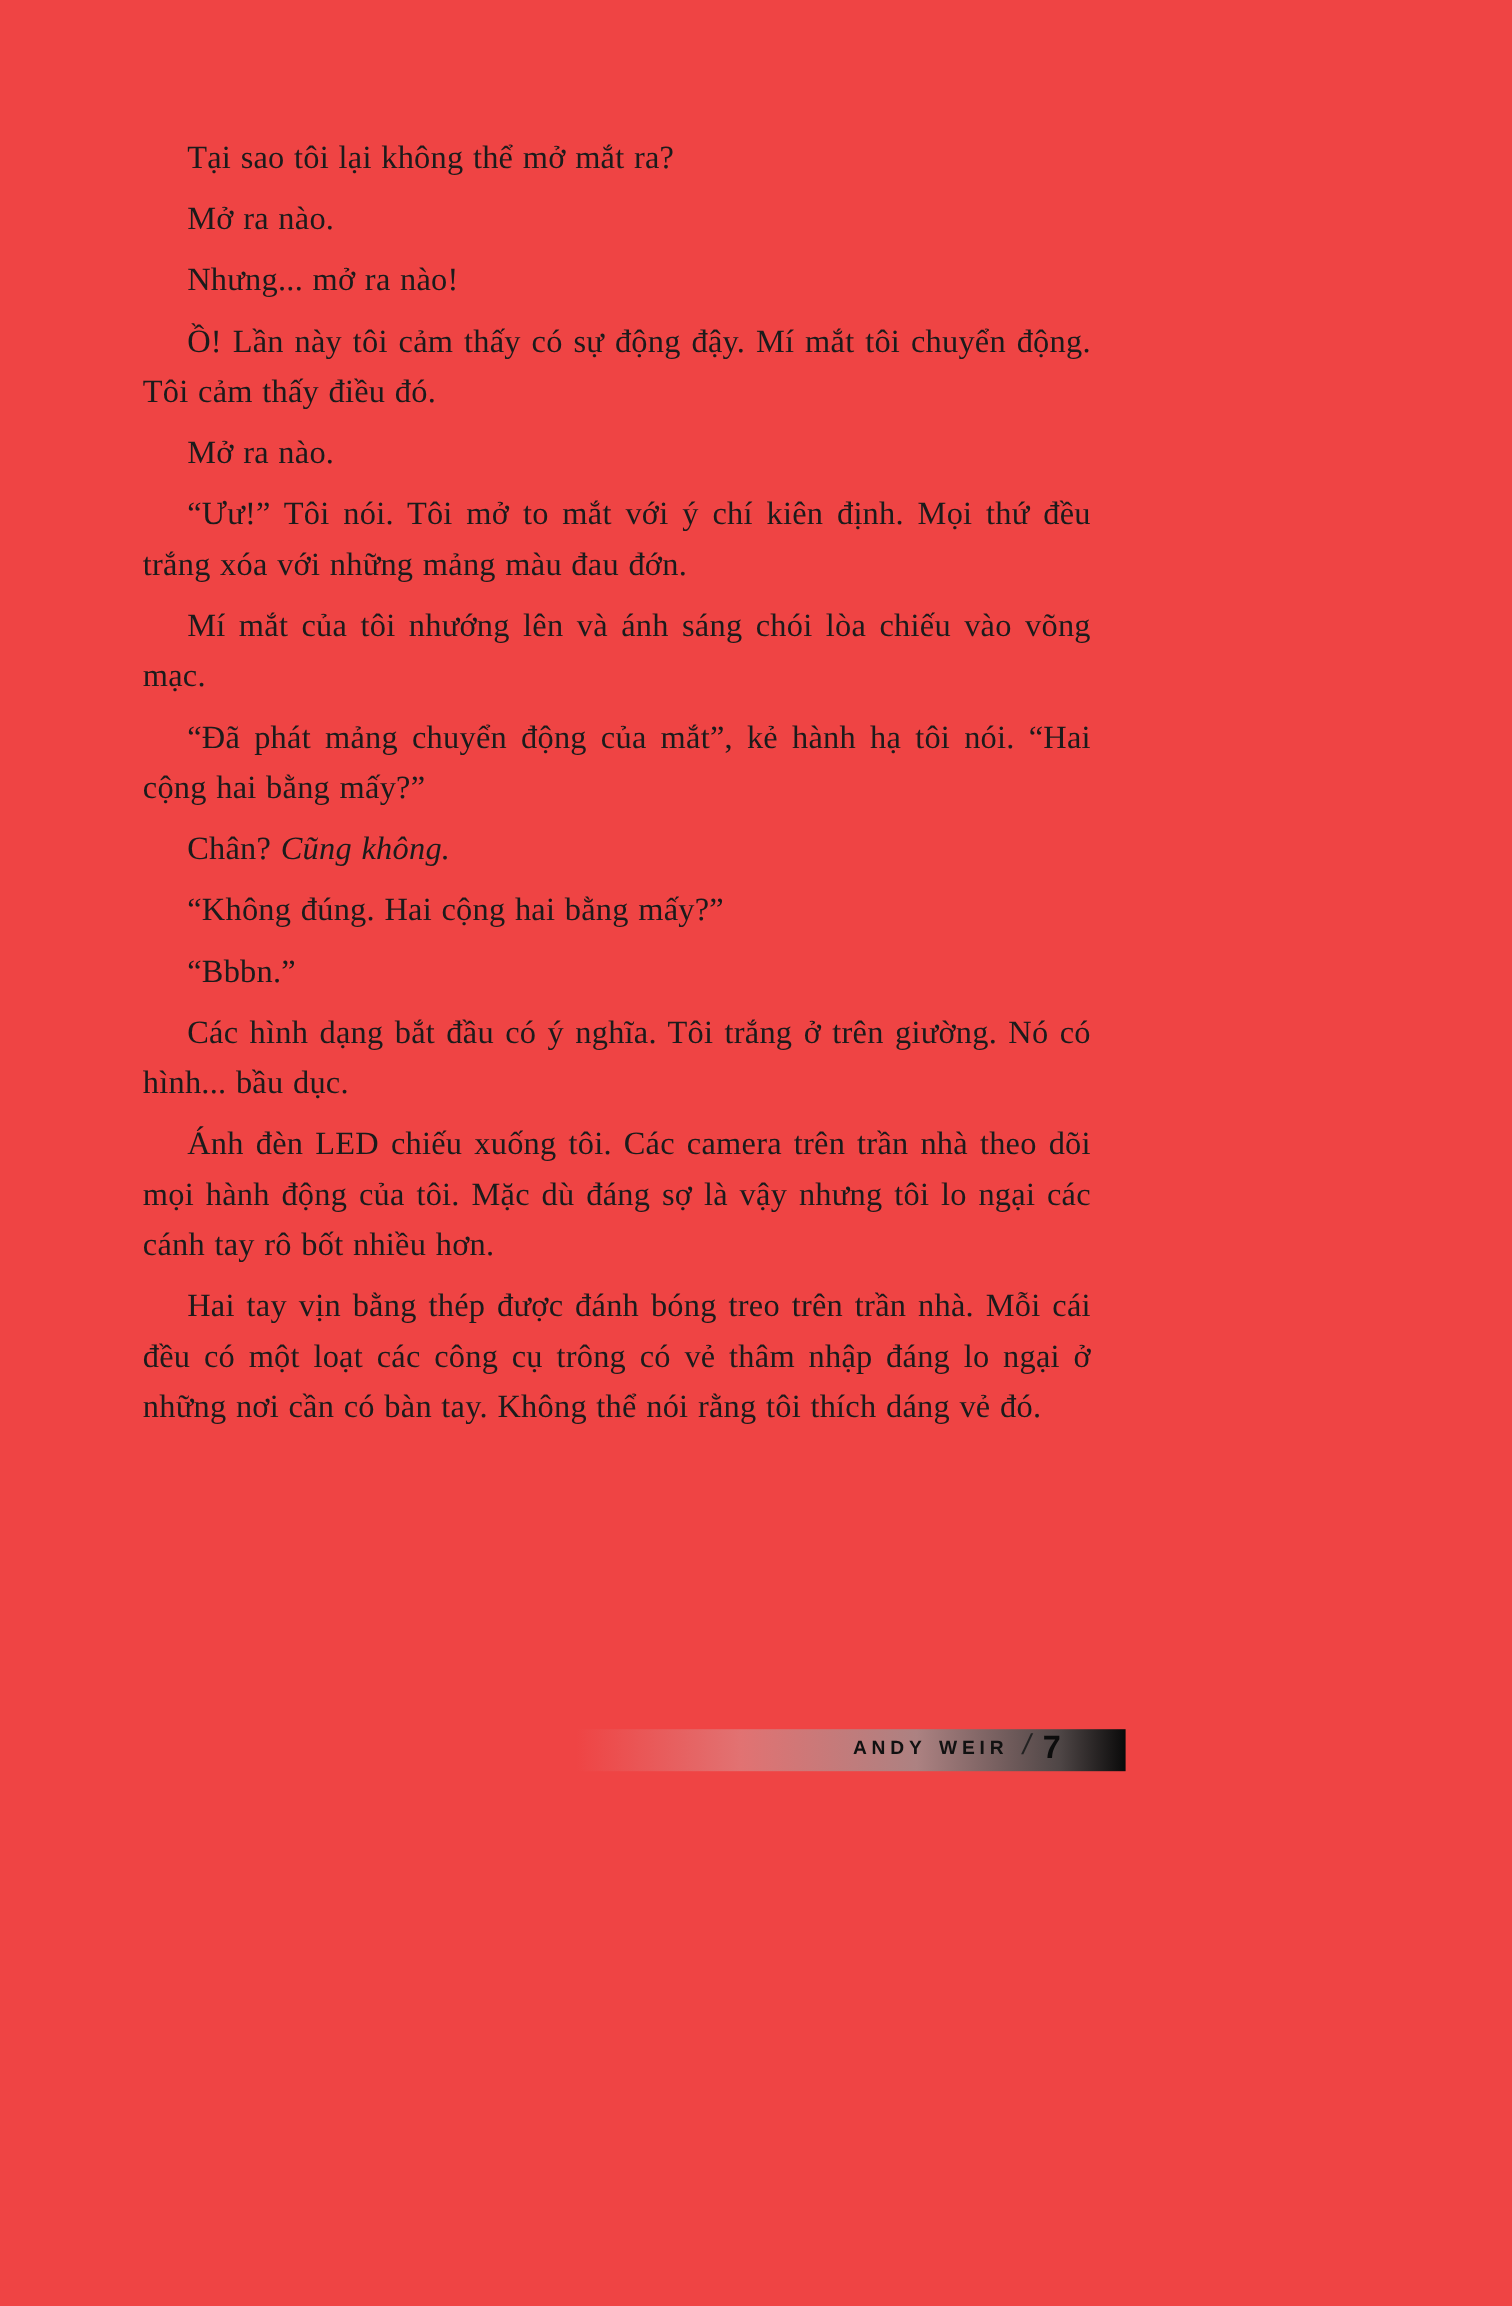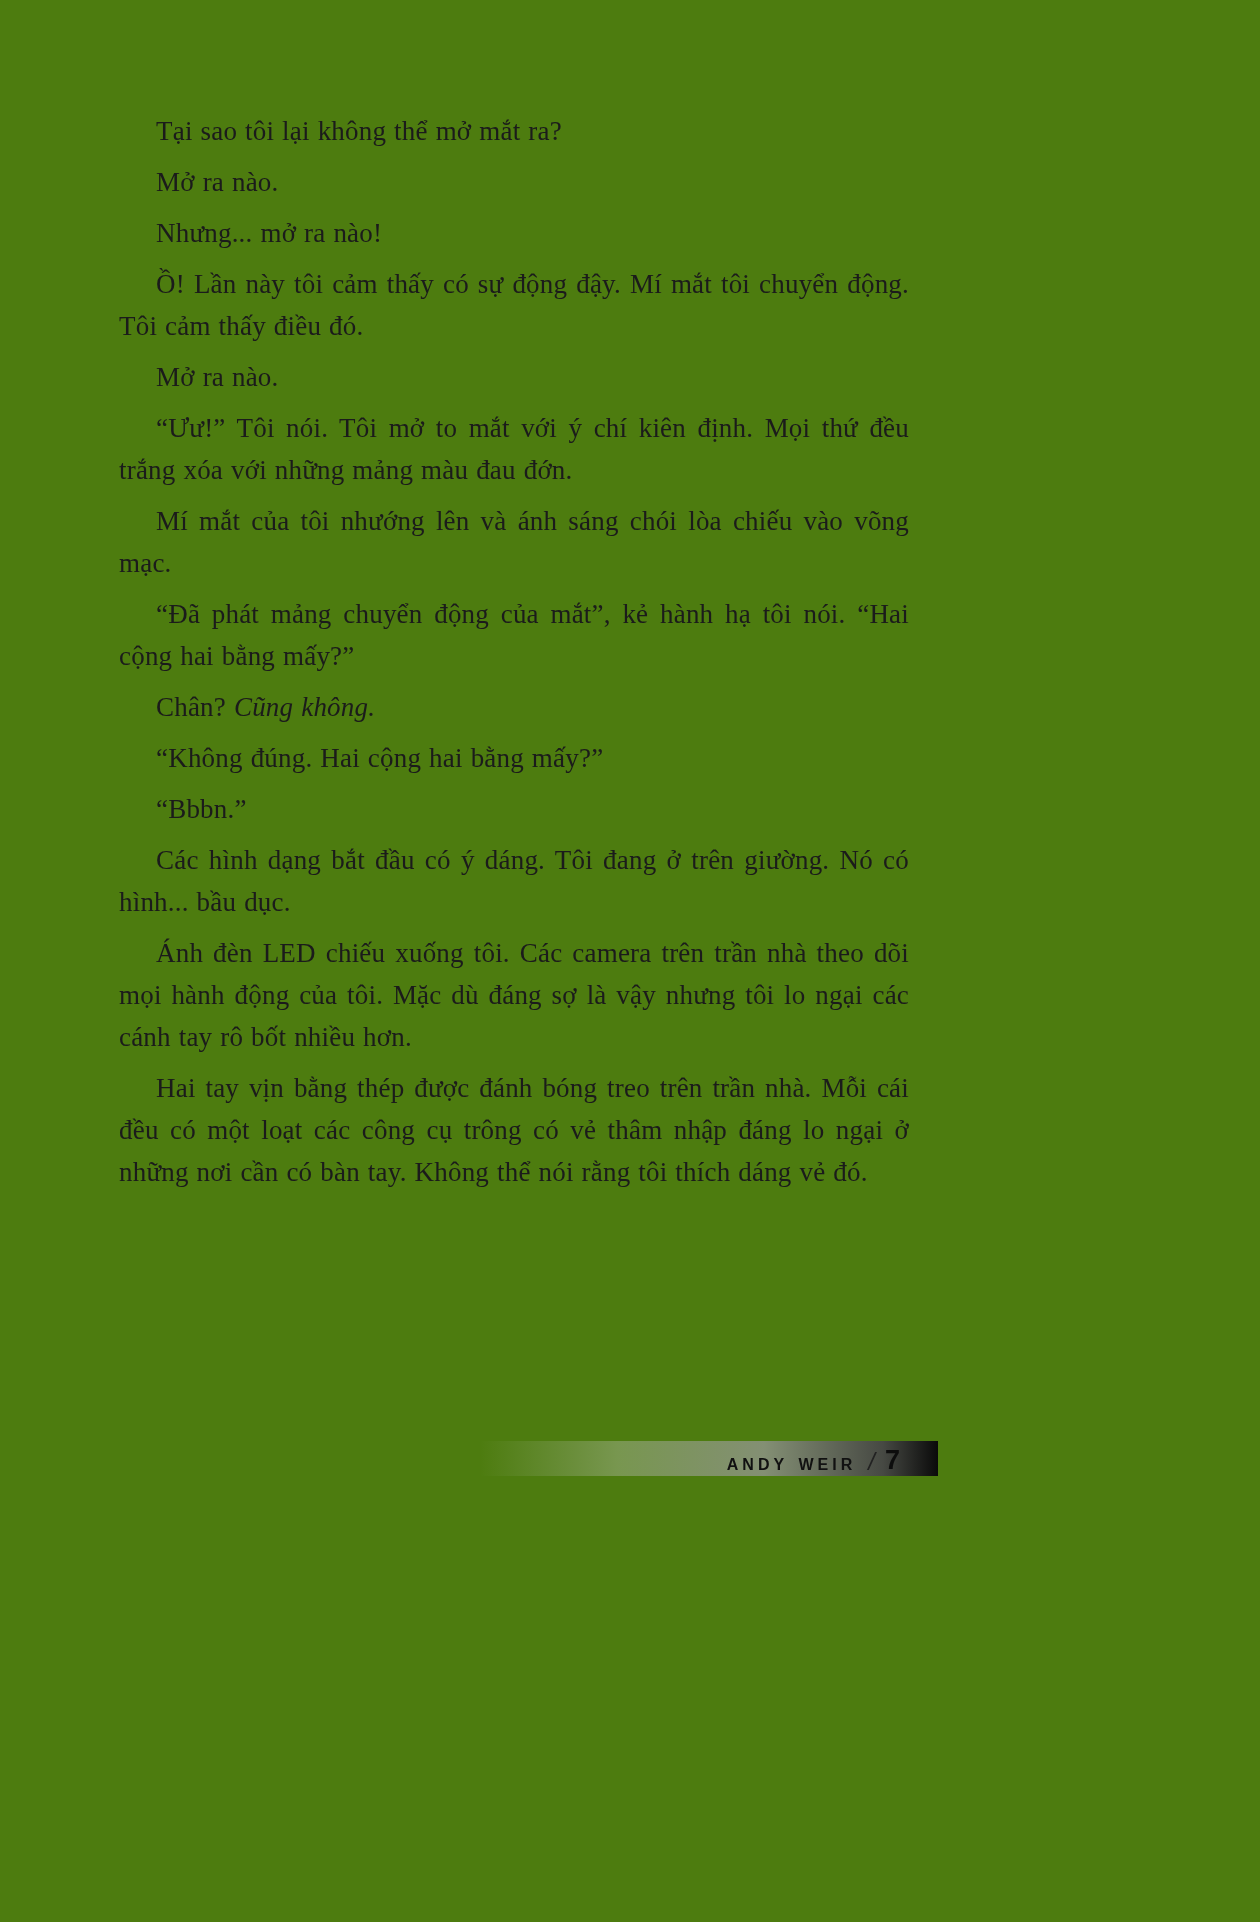--- a/index.html
+++ b/index.html
@@ -11,21 +11,21 @@
     width: 1260px;
     height: 1922px;
     position: relative;
     font-family: "Liberation Serif", serif;
     color: #1b1b1b;
     overflow: hidden;
   }
   .page {
     position: absolute;
     inset: 0;
-    background: #4d7c0f;
+    background: #ef4444;
   }
   .text-block {
     position: absolute;
     left: 119px;
     top: 110px;
     width: 790px;
   }
   .para {
     margin: 0 0 9px 0;
     font-size: 27px;
@@ -44,23 +44,23 @@
     left: 480px;
     width: 458px;
     height: 35px;
     background: linear-gradient(to right,
       rgba(255,255,255,0) 0%,
       rgba(200,200,200,0.35) 30%,
       rgba(150,150,150,0.75) 62%,
       rgba(70,70,70,0.95) 88%,
       #0a0a0a 100%);
     display: flex;
-    align-items: flex-end;
+    align-items: flex-start;
     justify-content: flex-end;
-    padding-right: 38px;
+    padding-right: 54px;
     box-sizing: border-box;
     font-family: "Liberation Sans", sans-serif;
   }
   .footer-author {
     font-variant: small-caps;
     font-weight: bold;
     font-size: 23px;
     letter-spacing: 4px;
     color: #111111;
     text-transform: lowercase;
@@ -88,21 +88,21 @@
       <p class="para"><span>Mở ra nào.</span></p>
       <p class="para"><span>Nhưng... mở ra nào!</span></p>
       <p class="para"><span>Ồ! Lần này tôi cảm thấy có sự động đậy. Mí mắt tôi chuyển động. Tôi cảm thấy điều đó.</span></p>
       <p class="para"><span>Mở ra nào.</span></p>
       <p class="para"><span>“Ưư!” Tôi nói. Tôi mở to mắt với ý chí kiên định. Mọi thứ đều trắng xóa với những mảng màu đau đớn.</span></p>
       <p class="para"><span>Mí mắt của tôi nhướng lên và ánh sáng chói lòa chiếu vào võng mạc.</span></p>
       <p class="para"><span>“Đã phát mảng chuyển động của mắt”, kẻ hành hạ tôi nói. “Hai cộng hai bằng mấy?”</span></p>
       <p class="para"><span>Chân? </span><span class="italic">Cũng không.</span></p>
       <p class="para"><span>“Không đúng. Hai cộng hai bằng mấy?”</span></p>
       <p class="para"><span>“Bbbn.”</span></p>
-      <p class="para"><span>Các hình dạng bắt đầu có ý dáng. Tôi đang ở trên giường. Nó có hình... bầu dục.</span></p>
+      <p class="para"><span>Các hình dạng bắt đầu có ý nghĩa. Tôi trắng ở trên giường. Nó có hình... bầu dục.</span></p>
       <p class="para"><span>Ánh đèn LED chiếu xuống tôi. Các camera trên trần nhà theo dõi mọi hành động của tôi. Mặc dù đáng sợ là vậy nhưng tôi lo ngại các cánh tay rô bốt nhiều hơn.</span></p>
       <p class="para"><span>Hai tay vịn bằng thép được đánh bóng treo trên trần nhà. Mỗi cái đều có một loạt các công cụ trông có vẻ thâm nhập đáng lo ngại ở những nơi cần có bàn tay. Không thể nói rằng tôi thích dáng vẻ đó.</span></p>
     </div>
 
   <div class="footer-bar">
     <span class="footer-author">Andy Weir</span>
     <span class="footer-sep">/</span>
     <span class="footer-pagenum">7</span>
   </div>
 

